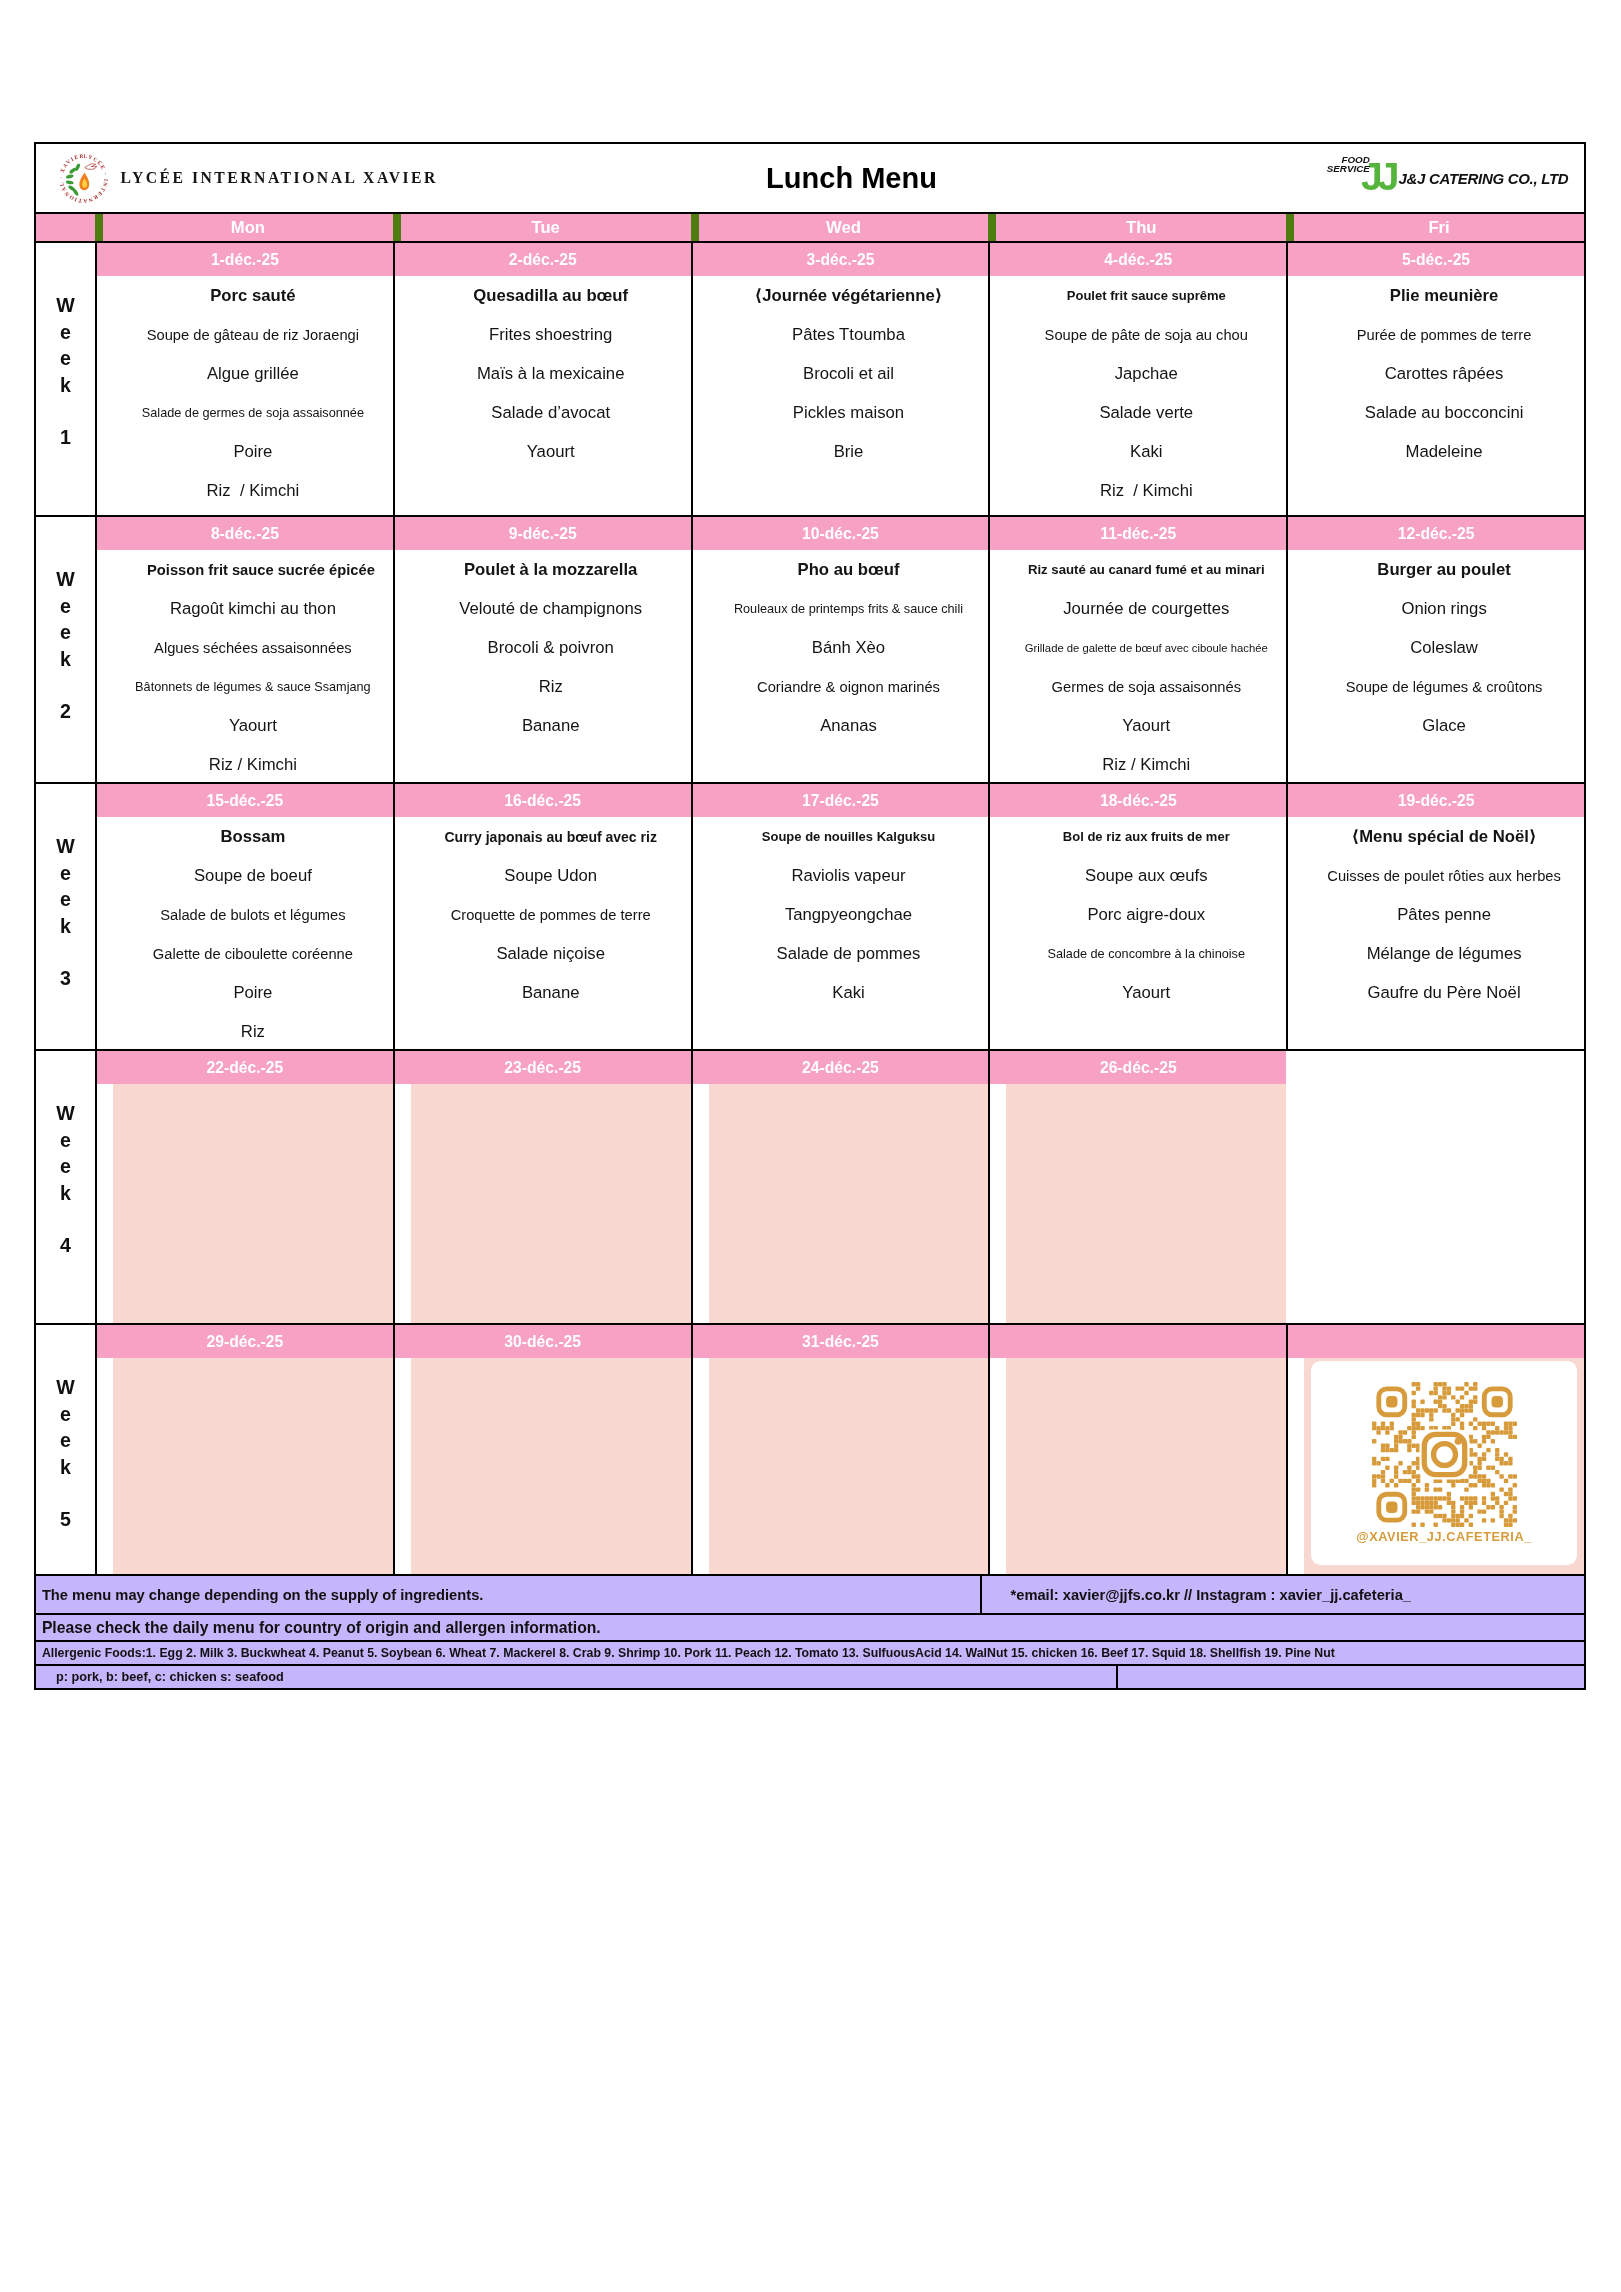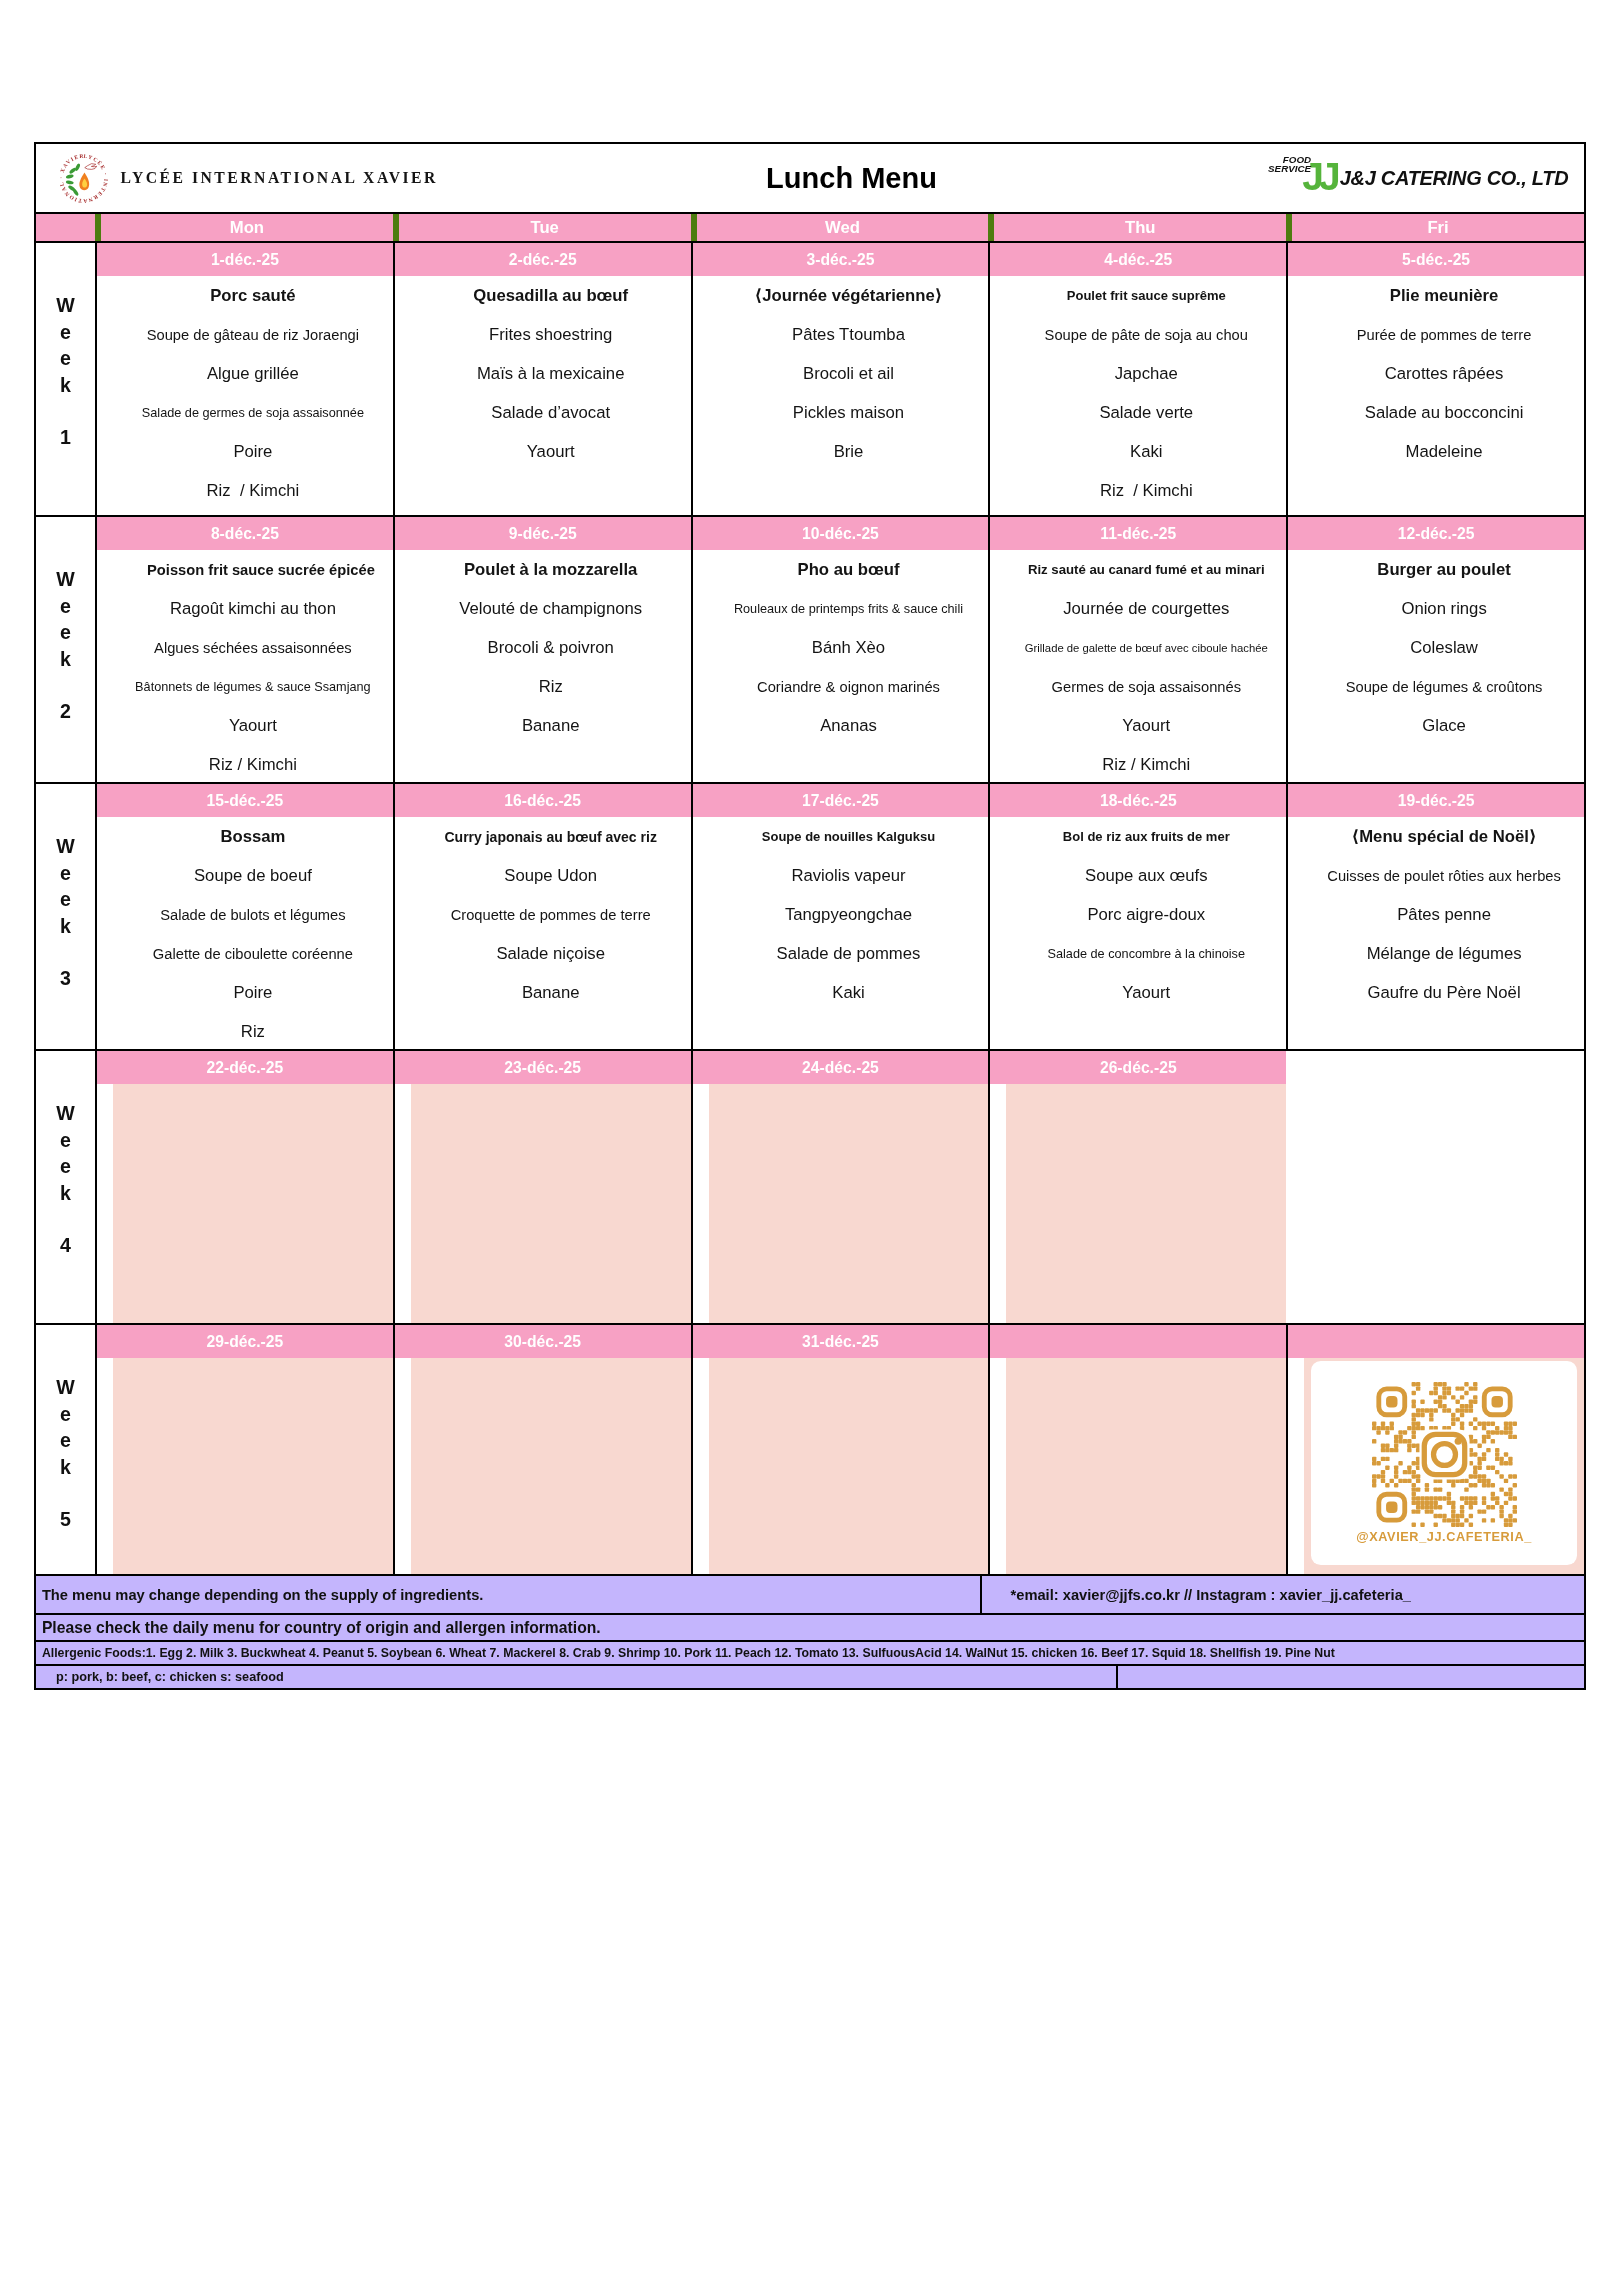--- a/index.html
+++ b/index.html
@@ -17,26 +17,26 @@
   .school{display:flex;align-items:center;gap:11.8px;padding-left:21.6px;width:421px;flex:none;}
   .school-name{font-family:"Liberation Serif","DejaVu Serif",serif;font-weight:700;
     font-size:15.7px;letter-spacing:2.5px;color:#151515;}
   .page-title{flex:1;text-align:center;font-size:29px;font-weight:700;color:#000;}
   .catering{flex:none;width:338px;display:flex;align-items:center;justify-content:flex-end;
     padding-right:15.7px;}
   .fs{font-style:italic;font-weight:700;font-size:9.8px;line-height:8.8px;text-align:right;
     margin-right:-8.8px;margin-bottom:26.5px;position:relative;z-index:2;}
   .jj{font-weight:900;font-size:39px;line-height:35px;color:var(--logo-green);
     letter-spacing:-4.9px;margin-top:-3.9px;}
-  .jjname{font-style:italic;font-weight:700;font-size:20px;letter-spacing:-0.3px;margin-left:3.9px;}
+  .jjname{font-style:italic;font-weight:700;font-size:15px;letter-spacing:-0.3px;margin-left:3.9px;}
 
   
   .day-header{display:grid;grid-template-columns:59px repeat(5,1fr);height:29px;
     border:2.9px solid #000;border-top:none;border-bottom:2px solid #000;background:var(--pink);}
-  .dh{border-left:6px solid #4d7c0f;display:flex;align-items:center;justify-content:center;
+  .dh{border-left:8px solid #4d7c0f;display:flex;align-items:center;justify-content:center;
     color:#fff;font-weight:700;font-size:16.7px;}
   .corner{background:var(--pink);}
 
   
   .week-row{display:grid;grid-template-columns:59px repeat(5,1fr);
     border:2.9px solid #000;border-top:none;border-bottom:2px solid #000;background:#fff;}
   #weeks .week-row:nth-child(1){height:274px;}
   #weeks .week-row:nth-child(2){height:267px;}
   #weeks .week-row:nth-child(3){height:267px;}
   #weeks .week-row:nth-child(4){height:274px;}

